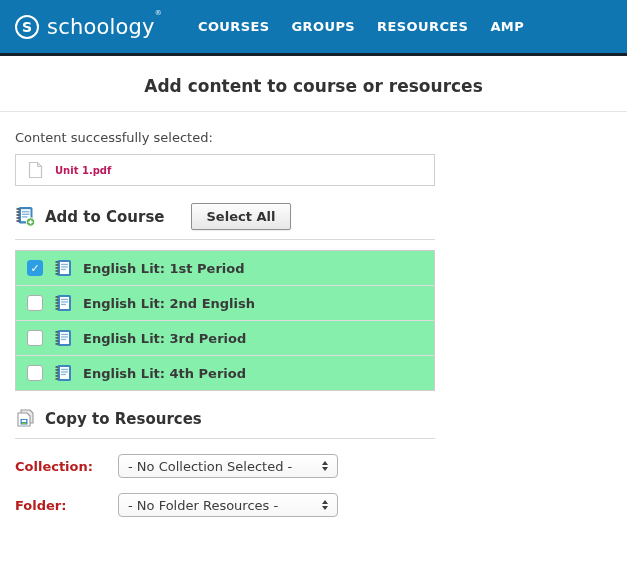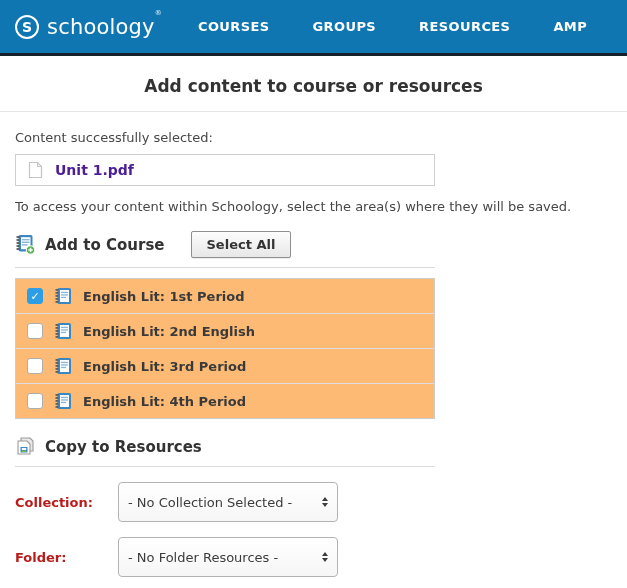--- a/index.html
+++ b/index.html
@@ -8,64 +8,64 @@
 
   
   .navbar { height:56px; background:#0f76b2; border-bottom:3px solid #16222b;
     display:flex; align-items:center; padding:0 18px 0 15px; }
   .logo { display:flex; align-items:center; gap:8px; cursor:pointer; margin-right:26px; }
   .logo-circle { width:24px; height:24px; border:2px solid #fff; border-radius:50%;
     display:flex; align-items:center; justify-content:center;
     color:#fff; font-size:14px; font-weight:bold; line-height:1; }
   .logo-text { color:#fff; font-size:21px; font-weight:400; letter-spacing:.2px; }
   .logo-reg { color:#fff; font-size:7px; vertical-align:top; position:relative; top:-6px; opacity:.9; }
-  .nav-items { display:flex; align-items:center; gap:43px; flex:1; justify-content:flex-start; margin-left:10px; }
+  .nav-items { display:flex; align-items:center; gap:22px; flex:1; justify-content:flex-start; margin-left:10px; }
   .nav-item { color:#fff; font-size:13px; font-weight:bold; letter-spacing:.4px; cursor:pointer; white-space:nowrap; }
 
   
   .page-header { padding:20px 15px 15px; border-bottom:1px solid #e4e4e4;text-align:center; }
   .page-title { font-size:17px; font-weight:bold; color:#333; }
 
   .main { padding:0 15px; }
 
   .status-text { font-size:13px; color:#474747; margin:18px 0 9px; }
 
   .file-box { width:420px; border:1px solid #cfcfcf; padding:6px 10px;
     display:flex; align-items:center; gap:11px; background:#fff; }
-  .file-name { font-size:14px; font-weight:bold; color:#4c1d95; }
+  .file-name { font-size:10px; font-weight:bold; color:#be185d; }
 
   .instruction { font-size:13px; color:#474747; margin:13px 0 0; }
 
   
   .section { margin-top:17px; }
   .section-head { width:420px; display:flex; align-items:center; gap:9px;
     padding-bottom:9px; border-bottom:1px solid #dadada; }
   .section-title { font-size:15px; font-weight:bold; color:#333; }
 
   .btn-gray { font-family:inherit; font-size:13px; font-weight:600; color:#333;
     background:linear-gradient(#fdfdfd,#e7e7e7); border:1px solid #8f8f8f;
     border-radius:2px; padding:5px 15px; margin-left:17px; cursor:pointer;
     box-shadow:0 1px 1px rgba(0,0,0,.08); }
 
   
   .course-list { width:420px; border:1px solid #cccccc; margin-top:10px; }
   .course-row { display:flex; align-items:center; gap:11px; padding:8px 11px;
-    border-bottom:1px solid #dddddd; cursor:pointer; background:#fdba74; }
+    border-bottom:1px solid #dddddd; cursor:pointer; background:#86efac; }
   .course-row:last-child { border-bottom:none; }
   .course-label { font-size:13px; font-weight:600; color:#3a3a3a; }
   .cbx { width:16px; height:16px; border:1px solid #adadad; border-radius:3px;
     background:#fff; cursor:pointer; flex:0 0 auto;
     display:flex; align-items:center; justify-content:center; }
   .cbx.checked { background:#2e9ee4; border-color:#2e9ee4; }
   .cbx.checked::after { content:"✓"; color:#fff; font-size:11px; font-weight:bold; line-height:1; }
 
   
   .form-row { display:flex; align-items:center; margin-top:15px; }
   .form-label { width:103px; font-size:13px; font-weight:600; color:#b91c1c; }
-  .select { width:220px; height:40px; border:1px solid #b3b3b3; border-radius:4px;
+  .select { width:220px; height:24px; border:1px solid #b3b3b3; border-radius:4px;
     background:linear-gradient(#fff,#f6f6f6); display:flex; align-items:center;
     justify-content:space-between; padding:0 9px; font-size:13px; color:#3c3c3c;
     cursor:pointer; }
   .spinner { display:flex; flex-direction:column; gap:2px; }
   .tri-up { width:0; height:0; border-left:3.5px solid transparent;
     border-right:3.5px solid transparent; border-bottom:4.5px solid #3c3c3c; }
   .tri-down { width:0; height:0; border-left:3.5px solid transparent;
     border-right:3.5px solid transparent; border-top:4.5px solid #3c3c3c; }
 
   .icon16 { width:18px; height:18px; flex:0 0 auto; }
@@ -97,21 +97,20 @@
   <div class="status-text">Content successfully selected:</div>
 
   <div class="file-box">
     <svg class="icon16" viewBox="0 0 18 18">
       <path d="M3.5 1.5 h8 l4 4 v11 h-12 z" fill="#ffffff" stroke="#c4c4c4" stroke-width="1.2"></path>
       <path d="M11.5 1.5 v4 h4 z" fill="#ececec" stroke="#c4c4c4" stroke-width="1"></path>
     </svg>
     <div class="file-name">Unit 1.pdf</div>
   </div>
 
-  <div class="instruction">To access your content within Schoology, select the area(s) where they will be saved.</div>
 
   <div class="section">
     <div class="section-head">
       <svg class="icon20" viewBox="0 0 21 21">
         <rect x="3.5" y="1" width="14" height="16.5" rx="1.8" fill="#3e86c0"></rect>
         <rect x="6" y="3.2" width="9.5" height="12" fill="#ffffff"></rect>
         <rect x="7" y="5" width="7.5" height="1.4" fill="#86b6dc"></rect>
         <rect x="7" y="7.6" width="7.5" height="1.4" fill="#86b6dc"></rect>
         <rect x="7" y="10.2" width="5.5" height="1.4" fill="#86b6dc"></rect>
         <rect x="1.5" y="2.2" width="3" height="1.6" fill="#4a4a4a"></rect>

